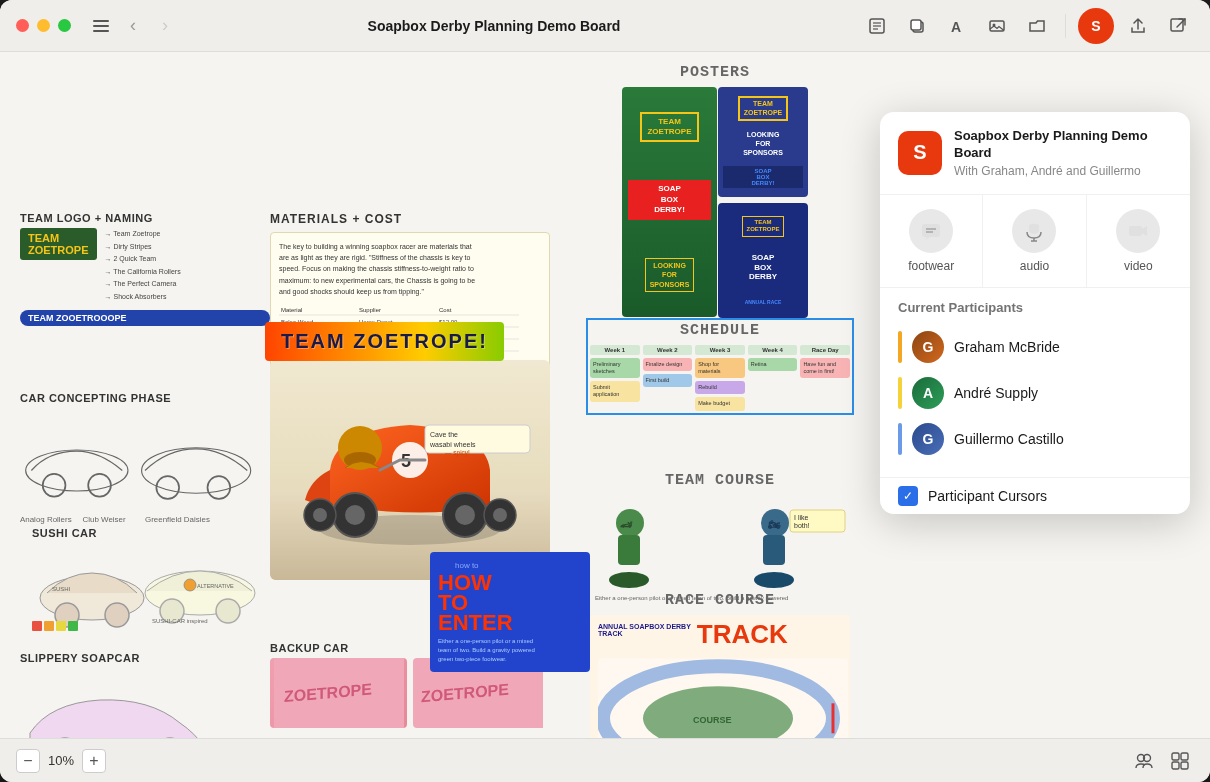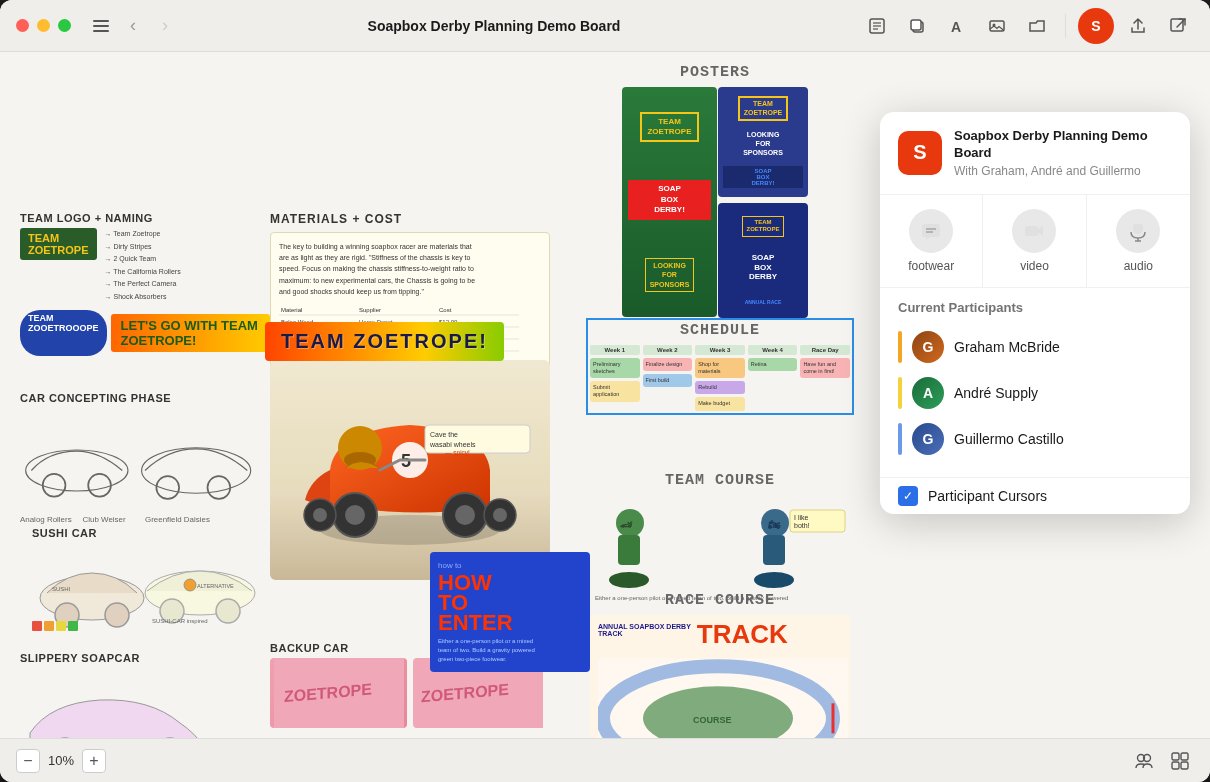--- a/index.html
+++ b/index.html
@@ -719,23 +719,22 @@
           </div>
           <div style="font-size:7px;color:#444;line-height:1.8;">
             <div>→ Team Zoetrope</div>
             <div>→ Dirty Stripes</div>
             <div>→ 2 Quick Team</div>
             <div>→ The California Rollers</div>
             <div>→ The Perfect Camera</div>
             <div>→ Shock Absorbers</div>
           </div>
         </div>
-        <div style="display:flex;flex-direction:row;gap:4px;">
+        <div style="display:flex;flex-direction:column;gap:4px;">
           <div class="team-logo-alt">TEAM ZOOETROOOPE</div>
-          <div class="team-logo-text-green">LET'S GO WITH TEAM ZOETROPE!</div>
         </div>
       </div>
 
       <div class="section-car-concept">
         <div class="sketch-title">CAR CONCEPTING PHASE</div>
         <svg class="sketch-car-svg" width="220" height="110" viewBox="0 0 220 110">
 
           <ellipse cx="50" cy="55" rx="45" ry="18" fill="none" stroke="#666" stroke-width="1"></ellipse>
           <ellipse cx="30" cy="68" rx="10" ry="10" fill="none" stroke="#666" stroke-width="1.5"></ellipse>
           <ellipse cx="70" cy="68" rx="10" ry="10" fill="none" stroke="#666" stroke-width="1.5"></ellipse>
@@ -902,21 +901,21 @@
             <svg width="130" height="70" viewBox="0 0 130 70">
               <rect x="0" y="0" width="130" height="70" fill="#f0a8b8"></rect>
               <text x="8" y="45" font-size="16" font-weight="900" fill="#d05878" font-family="Impact, sans-serif" transform="skewY(-5)">ZOETROPE</text>
             </svg>
           </div>
         </div>
       </div>
 
       <div class="section-how-to">
         <div class="how-to-box">
-          <div style="font-size:8px;color:#88aaff;margin-bottom:2px;">how to</div>
+          <div style="font-size:8px;color:#88aaff;margin-bottom:2px;margin-left:17px;">how to</div>
           <div style="font-size:22px;font-weight:900;color:#ff3300;font-family:Impact,sans-serif;line-height:0.9;">HOW<br>TO<br>ENTER</div>
           <div style="font-size:6px;color:#aaccff;margin-top:4px;line-height:1.5;">
             Either a one-person pilot or a mixed<br>
             team of two. Build a gravity powered<br>
             green two-piece footwear.
           </div>
         </div>
       </div>
 
       <div class="section-posters">
@@ -1050,36 +1049,36 @@
               <path d="M7 17 l-2 3 5-3" fill="#e0e0e0"></path>
               <line x1="6" y1="9" x2="16" y2="9" stroke="#888" stroke-width="1.2"></line>
               <line x1="6" y1="12" x2="13" y2="12" stroke="#888" stroke-width="1.2"></line>
             </svg>
           </div>
           <span class="comm-btn-label">footwear</span>
         </div>
         <div class="comm-btn">
           <div class="comm-icon-circle">
             <svg width="22" height="22" viewBox="0 0 22 22" fill="none">
-              <rect x="2" y="6" width="13" height="10" rx="2" fill="#e0e0e0"></rect>
-              <path d="M15 9 L20 6 L20 16 L15 13 Z" fill="#e0e0e0"></path>
-            </svg>
-          </div>
-          <span class="comm-btn-label">video</span>
-        </div>
-        <div class="comm-btn">
-          <div class="comm-icon-circle">
-            <svg width="22" height="22" viewBox="0 0 22 22" fill="none">
               <path d="M6 6 C6 3 16 3 16 6 L16 10 C16 15 6 15 6 10 Z" fill="#e0e0e0"></path>
               <path d="M4 12 Q4 18 11 18 Q18 18 18 12" stroke="#888" stroke-width="1.5" fill="none"></path>
               <line x1="11" y1="18" x2="11" y2="21" stroke="#888" stroke-width="1.5"></line>
               <line x1="8" y1="21" x2="14" y2="21" stroke="#888" stroke-width="1.5"></line>
             </svg>
           </div>
           <span class="comm-btn-label">audio</span>
+        </div>
+        <div class="comm-btn">
+          <div class="comm-icon-circle">
+            <svg width="22" height="22" viewBox="0 0 22 22" fill="none">
+              <rect x="2" y="6" width="13" height="10" rx="2" fill="#e0e0e0"></rect>
+              <path d="M15 9 L20 6 L20 16 L15 13 Z" fill="#e0e0e0"></path>
+            </svg>
+          </div>
+          <span class="comm-btn-label">video</span>
         </div>
       </div>
 
       <div class="participants-section">
         <div class="participants-title">Current Participants</div>
 
         <div class="participant-row">
           <div class="participant-color-bar" style="background:#f5a623;"></div>
           <div class="participant-avatar av-graham">G</div>
           <span class="participant-name">Graham McBride</span>

